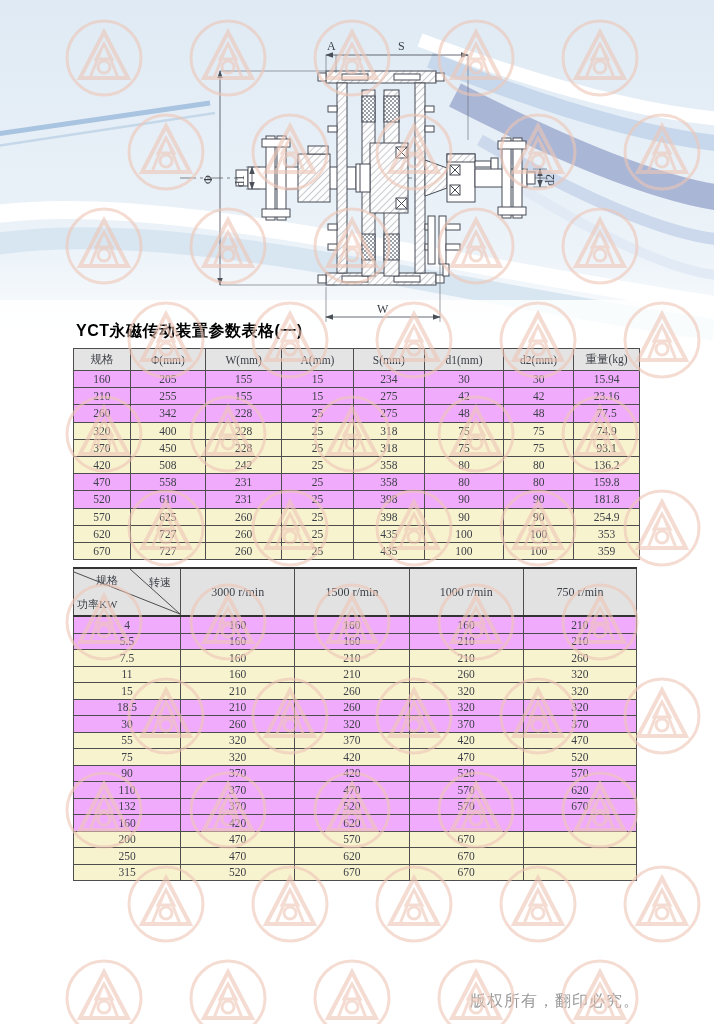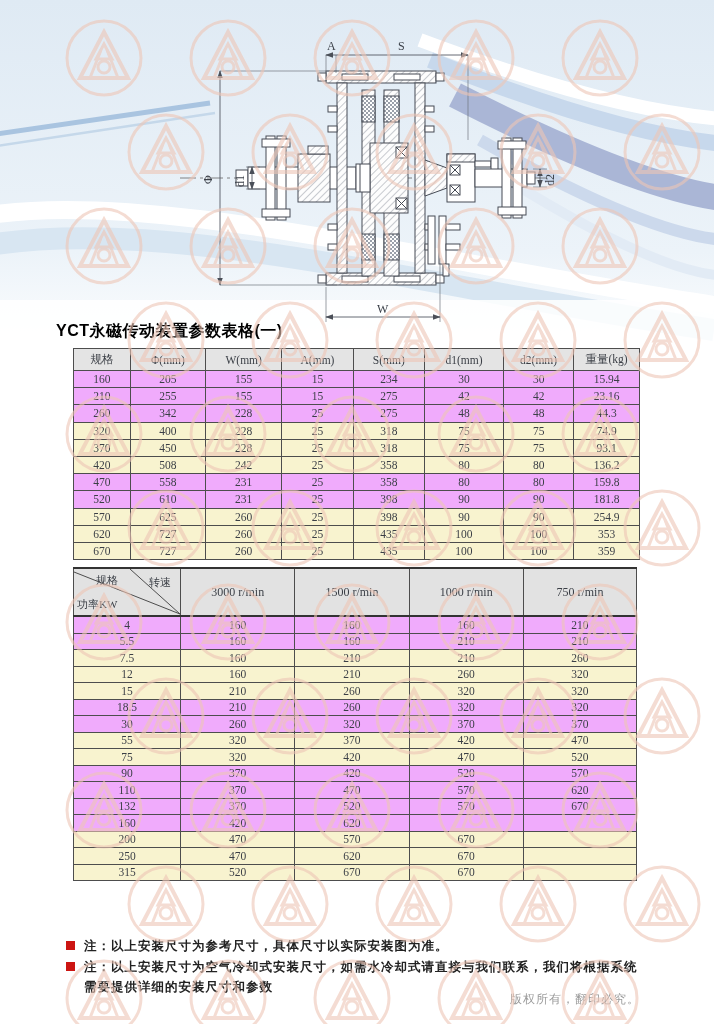--- a/index.html
+++ b/index.html
@@ -1,21 +1,21 @@
 <!DOCTYPE html>
 <html><head>
 <meta charset="utf-8">
 <style>
   html,body{margin:0;padding:0;background:#fff;}
   .page{position:relative;width:714px;height:1024px;overflow:hidden;background:#fff;
         font-family:"Liberation Serif",serif;}
   svg.bg{position:absolute;left:0;top:0;z-index:0;}
   svg.drawing{position:absolute;left:150px;top:28px;z-index:1;}
   svg.wm{position:absolute;left:0;top:0;z-index:5;pointer-events:none;}
-  .title{position:absolute;left:56px;top:321px;margin:0;z-index:2;
+  .title{position:absolute;left:76px;top:321px;margin:0;z-index:2;
          font-family:"Liberation Sans",sans-serif;font-size:16px;font-weight:bold;
          color:#000;letter-spacing:.5px;}
   table{position:absolute;z-index:2;border-collapse:collapse;table-layout:fixed;
         background:#f0abfc;}
   table,th,td{border:1px solid #4d4d4d;}
   th,td{padding:0;text-align:center;vertical-align:middle;white-space:nowrap;
         color:#3b3f46;font-weight:normal;overflow:hidden;}
   .t1{left:73px;top:348px;width:567px;}
   .t1 th{height:21px;background:#e4e4e4;font-size:11.5px;}
   .t1 td{height:16.2px;font-size:11.5px;}
@@ -34,21 +34,21 @@
   .corner .diag{position:absolute;left:0;top:0;}
   .corner span{position:absolute;font-size:11px;color:#3b3f46;}
   .c-tl{left:22px;top:4px;}
   .c-tr{right:9px;top:6px;margin-left:20px;}
   .c-bl{left:3px;bottom:3px;}
   .notes{position:absolute;left:66px;top:936px;width:578px;z-index:2;}
   .note{display:flex;gap:9px;margin-bottom:1px;}
   .bullet{flex:none;width:9px;height:9px;background:#cc1512;margin-top:5px;}
   .note p{margin:0;font-size:12.5px;line-height:20px;font-weight:bold;color:#222;
           letter-spacing:1px;}
-  .copyright{position:absolute;right:74px;top:991px;z-index:2;font-size:12px;
+  .copyright{position:absolute;right:74px;top:991px;z-index:2;font-size:16px;
              color:#9a9a9a;letter-spacing:1px;}
   
   .drawing .cl{stroke:#666;stroke-width:.8;stroke-dasharray:16 4 3 4;}
   .drawing .s{stroke:#464b55;stroke-width:1;}
   .drawing .w{fill:#fff;}
   .drawing .h{fill:url(#hatch);}
   .drawing .k{fill:url(#check);}
   .drawing .dim{stroke:#555a64;stroke-width:.9;}
   .drawing .ext{stroke:#70757e;stroke-width:.7;}
   .drawing text{font-family:"Liberation Serif",serif;font-size:12px;fill:#3a3f48;}
@@ -235,21 +235,21 @@
           <td>23.16</td>
         </tr>
         <tr>
           <td>260</td>
           <td>342</td>
           <td>228</td>
           <td>25</td>
           <td>275</td>
           <td>48</td>
           <td>48</td>
-          <td>44.3</td>
+          <td>77.5</td>
         </tr>
         <tr class="hl">
           <td>320</td>
           <td>400</td>
           <td>228</td>
           <td>25</td>
           <td>318</td>
           <td>75</td>
           <td>75</td>
           <td>74.9</td>
@@ -361,21 +361,21 @@
           <td>210</td>
         </tr>
         <tr class="hl">
           <td>7.5</td>
           <td>160</td>
           <td>210</td>
           <td>210</td>
           <td>260</td>
         </tr>
         <tr class="hl">
-          <td>12</td>
+          <td>11</td>
           <td>160</td>
           <td>210</td>
           <td>260</td>
           <td>320</td>
         </tr>
         <tr class="hl">
           <td>15</td>
           <td>210</td>
           <td>260</td>
           <td>320</td>
@@ -454,30 +454,20 @@
         <tr class="hl">
           <td>315</td>
           <td>520</td>
           <td>670</td>
           <td>670</td>
           <td></td>
         </tr>
       </tbody>
   </table>
 
-  <div class="notes">
-    <div class="note">
-      <span class="bullet"></span>
-      <p>注：以上安装尺寸为参考尺寸，具体尺寸以实际安装图为准。</p>
-    </div>
-    <div class="note">
-      <span class="bullet"></span>
-      <p>注：以上安装尺寸为空气冷却式安装尺寸，如需水冷却式请直接与我们联系，我们将根据系统需要提供详细的安装尺寸和参数</p>
-    </div>
-  </div>
 
   <div class="copyright">版权所有，翻印必究。</div>
 
   <svg class="wm" width="714" height="1024" viewBox="0 0 714 1024">
     <defs>
       <g id="wm-logo" fill="none" stroke="#eec6b6">
         <circle cx="0" cy="0" r="37" stroke-width="3"></circle>
         <path d="M0,-26 L24,20 L-24,20 Z" stroke-width="4"></path>
         <path d="M0,-14 L8,1 L-8,1 Z" stroke-width="3"></path>
         <path d="M-3,-8 L-14,20 M3,-8 L14,20" stroke-width="3"></path>

